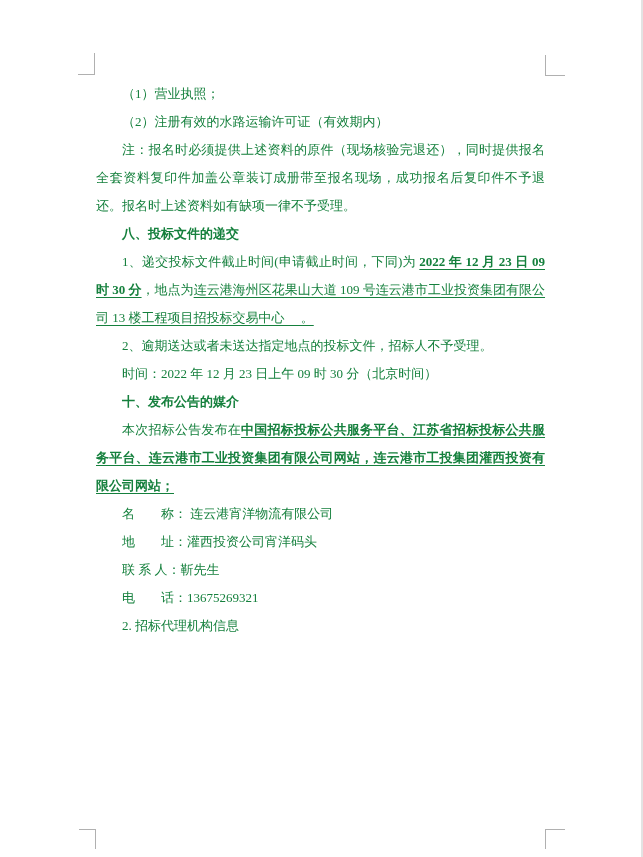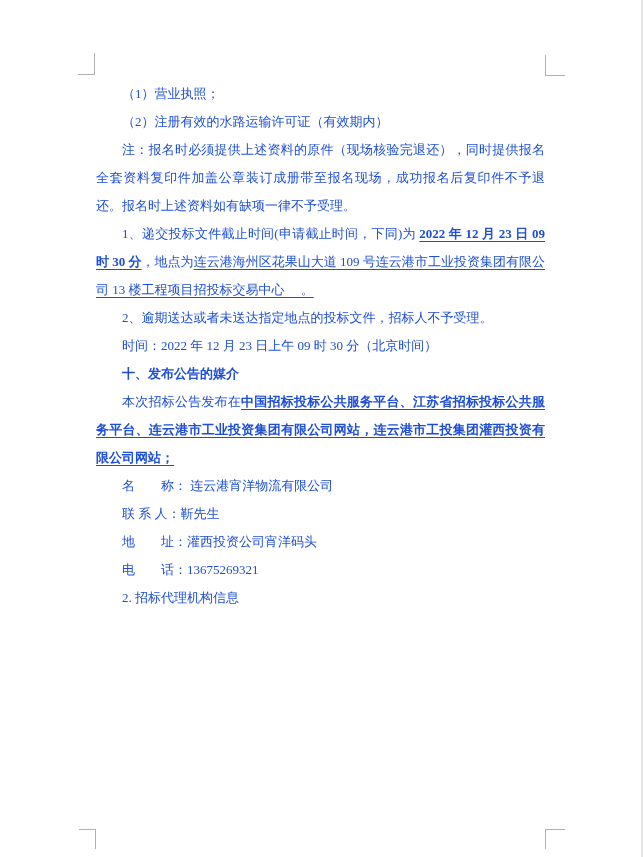--- a/index.html
+++ b/index.html
@@ -17,21 +17,21 @@
   }
   
   .mark{position:absolute;border:0 solid #b0b0b0;}
   .mark.tl{left:78px;top:53px;width:16px;height:21px;border-right-width:1px;border-bottom-width:1px;}
   .mark.tr{left:545px;top:55px;width:19px;height:20px;border-left-width:1px;border-bottom-width:1px;}
   .mark.bl{left:79px;top:829px;width:16px;height:19px;border-top-width:1px;border-right-width:1px;}
   .mark.br{left:545px;top:829px;width:19px;height:19px;border-top-width:1px;border-left-width:1px;}
   
   .content{
     position:absolute;left:96px;top:80px;width:449px;
-    color:#1d4ed8;
+    color:#15803d;
     font-size:13px;
     line-height:28px;
   }
   .para{
     margin:0;
     text-indent:2em;
     text-align:justify;
     text-align-last:left;
     word-break:break-all;
   }
@@ -44,24 +44,25 @@
 
 <div class="page">
   <div class="mark tl"></div>
   <div class="mark tr"></div>
   <div class="mark bl"></div>
   <div class="mark br"></div>
   <div class="content">
       <p class="para body"><span>（1）营业执照；</span></p>
       <p class="para body"><span>（2）注册有效的水路运输许可证（有效期内）</span></p>
       <p class="para body"><span>注：报名时必须提供上述资料的原件（现场核验完退还），同时提供报名全套资料复印件加盖公章装订成册带至报名现场，成功报名后复印件不予退还。报名时上述资料如有缺项一律不予受理。</span></p>
+      <p class="para heading"><span class="b">八、投标文件的递交</span></p>
       <p class="para body"><span>1、递交投标文件截止时间(申请截止时间，下同)为 </span><span class="b u">2022 年 12 月 23 日 09 时 30 分</span><span>，地点为</span><span class="u">连云港海州区花果山大道 109 号连云港市工业投资集团有限公司 13 楼工程项目招投标交易中心　 。</span></p>
       <p class="para body"><span>2、逾期送达或者未送达指定地点的投标文件，招标人不予受理。</span></p>
       <p class="para body"><span>时间：2022 年 12 月 23 日上午 09 时 30 分（北京时间）</span></p>
       <p class="para heading"><span class="b">十、发布公告的媒介</span></p>
       <p class="para body"><span>本次招标公告发布在</span><span class="b u">中国招标投标公共服务平台、江苏省招标投标公共服务平台、连云港市工业投资集团有限公司网站，连云港市工投集团灌西投资有限公司网站；</span></p>
       <p class="para body"><span>名　　称：  连云港宵洋物流有限公司</span></p>
+      <p class="para body"><span>地　　址：灌西投资公司宵洋码头</span></p>
       <p class="para body"><span>联 系 人：靳先生</span></p>
-      <p class="para body"><span>地　　址：灌西投资公司宵洋码头</span></p>
       <p class="para body"><span>电　　话：13675269321</span></p>
       <p class="para body"><span>2.  招标代理机构信息</span></p>
     </div>
 </div>
 
 </body></html>

